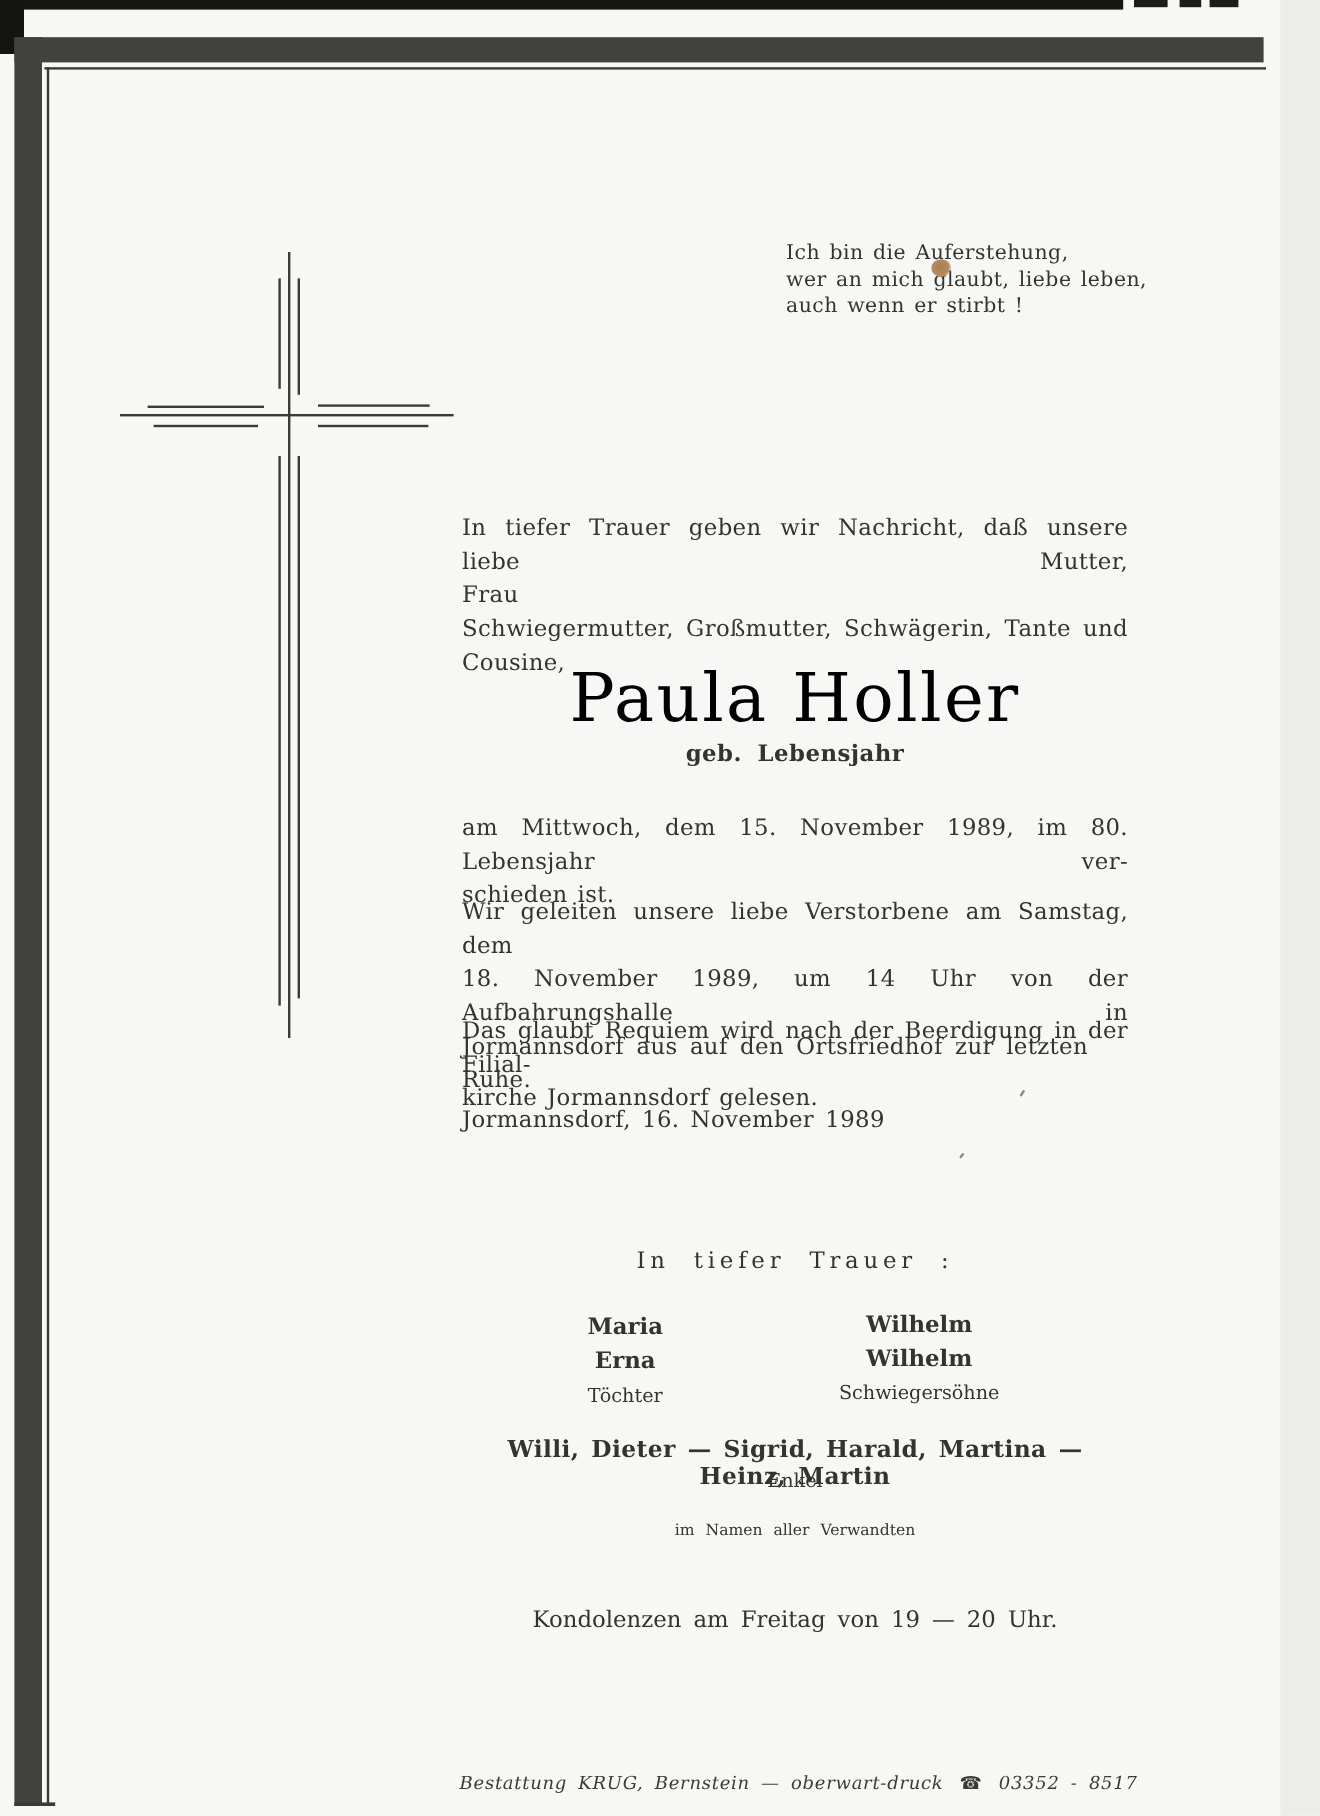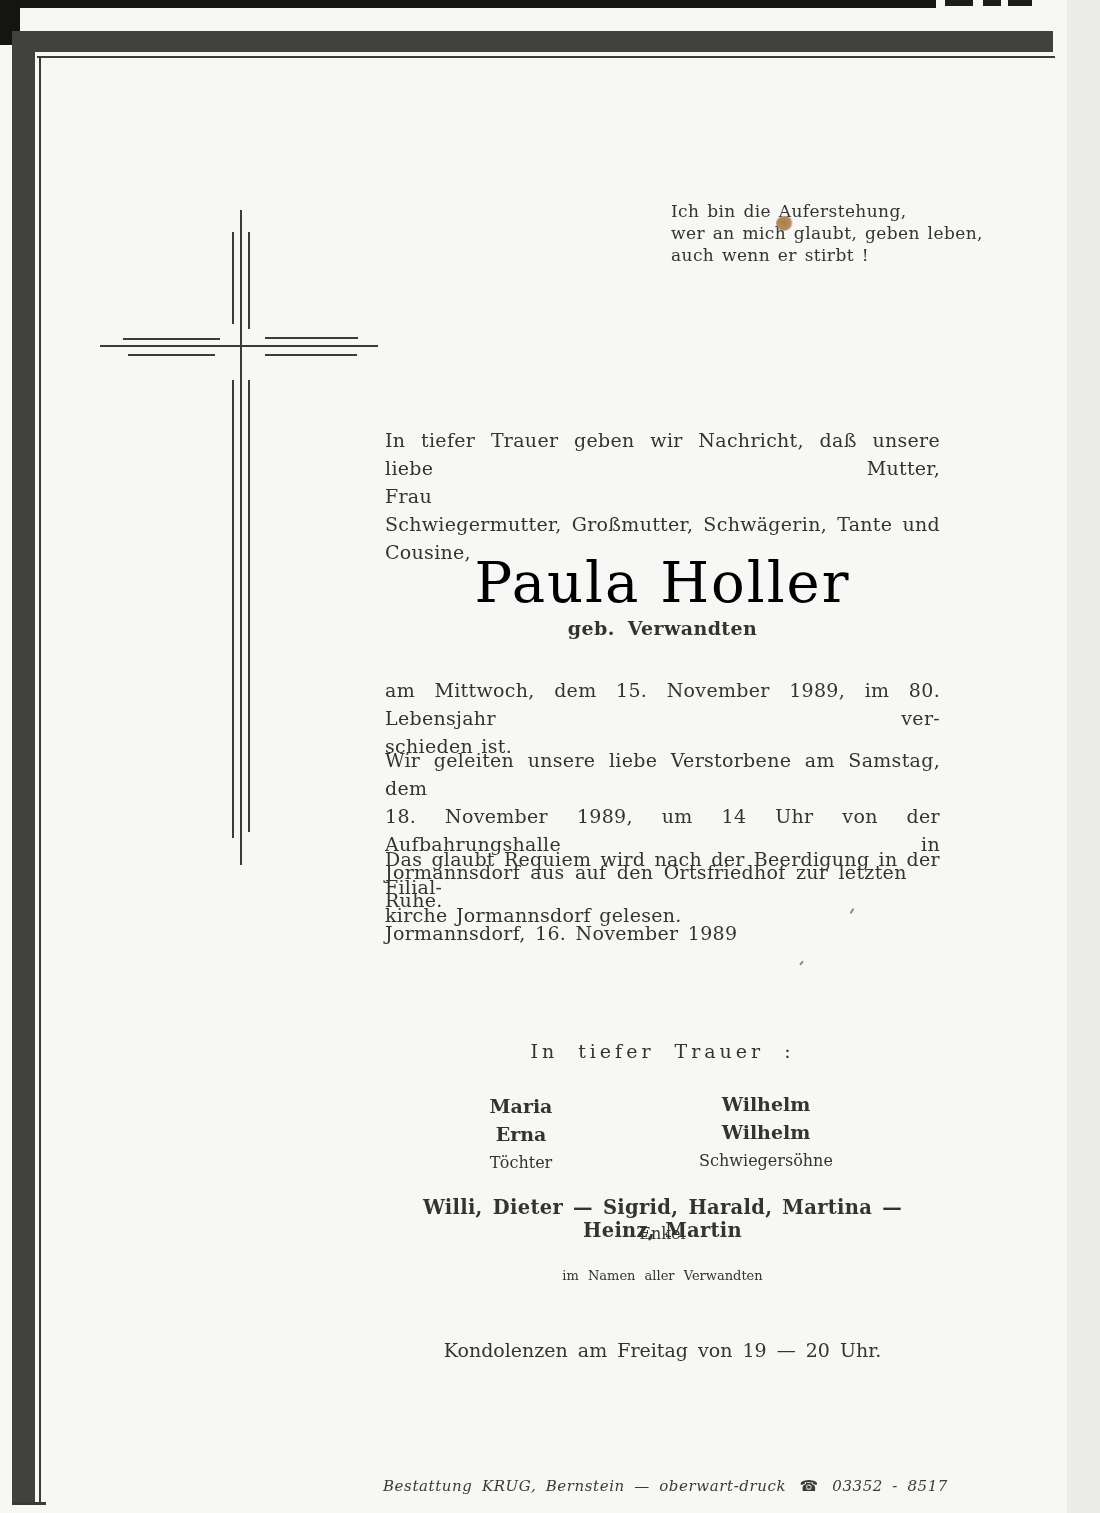--- a/index.html
+++ b/index.html
@@ -19,21 +19,21 @@
   .frame-top{left:12px;top:31px;width:1041px;height:21px;background:#41413f;}
   .frame-left{left:12px;top:31px;width:23px;height:1474px;background:#41413f;}
   .frame-thin-top{left:37px;top:56px;width:1018px;height:2px;background:#3a3a38;}
   .frame-thin-left{left:39px;top:56px;width:2px;height:1449px;background:#3a3a38;}
   .frame-endcap{left:12px;top:1502px;width:34px;height:3px;background:#3a3a38;}
   .scan-rightstrip{right:0;top:0;width:33px;height:1513px;background:#ececea;}
   
   .cross{left:95px;top:205px;width:290px;height:660px;}
   .cl{position:absolute;background:#3b3b39;}
   
-  .quote{left:671px;top:200px;font-size:17px;line-height:22px;letter-spacing:0.4px;word-spacing:2px;}
+  .quote{left:655px;top:200px;font-size:17px;line-height:22px;letter-spacing:0.4px;word-spacing:2px;}
   .stain{left:776px;top:216px;width:17px;height:15px;border-radius:50%;
          background:radial-gradient(circle at 45% 45%, #a97f4e 0%, #b48c60 55%, rgba(180,140,96,0) 78%);}
   .para{left:385px;width:555px;font-size:19px;line-height:28px;letter-spacing:0.3px;word-spacing:2px;}
   .line{display:block;}
   .j{text-align:justify;text-align-last:justify;}
   .center-col{left:385px;width:555px;text-align:center;}
   .deceased-name{top:550px;font-size:56px;letter-spacing:2px;color:#000000;}
   .maiden{top:617px;font-size:19px;font-weight:bold;word-spacing:6px;letter-spacing:0.4px;}
   .dateline{left:385px;top:922px;font-size:19px;word-spacing:3px;letter-spacing:0.3px;}
   .trauer-heading{top:1040px;font-size:19px;letter-spacing:4px;word-spacing:10px;}
@@ -71,33 +71,33 @@
   <div class="cl" style="left:153px;top:175px;width:2px;height:452px;"></div>
   <div class="cl" style="left:5px;top:140px;width:278px;height:2px;"></div>
   <div class="cl" style="left:28px;top:133px;width:97px;height:2px;"></div>
   <div class="cl" style="left:170px;top:132px;width:93px;height:2px;"></div>
   <div class="cl" style="left:33px;top:149px;width:87px;height:2px;"></div>
   <div class="cl" style="left:170px;top:149px;width:92px;height:2px;"></div>
 </div>
 
 <div class="abs quote">
   <span class="line">Ich bin die Auferstehung,</span>
-  <span class="line">wer an mich glaubt, geben leben,</span>
+  <span class="line">wer an mich glaubt, liebe leben,</span>
   <span class="line">auch wenn er stirbt !</span>
 </div>
 <div class="abs stain"></div>
 
 <div class="abs para" style="top:426px;">
   <span class="line j">In tiefer Trauer geben wir Nachricht, daß unsere liebe Mutter,</span>
   <span class="line">Frau</span>
   <span class="line j">Schwiegermutter, Großmutter, Schwägerin, Tante und Cousine,</span>
 </div>
 
 <div class="abs center-col deceased-name">Paula Holler</div>
-<div class="abs center-col maiden">geb. Verwandten</div>
+<div class="abs center-col maiden">geb. Lebensjahr</div>
 
 <div class="abs para" style="top:676px;">
   <span class="line j">am Mittwoch, dem 15. November 1989, im 80. Lebensjahr ver-</span>
   <span class="line">schieden ist.</span>
 </div>
 
 <div class="abs para" style="top:746px;">
   <span class="line j">Wir geleiten unsere liebe Verstorbene am Samstag, dem</span>
   <span class="line j">18. November 1989, um 14 Uhr von der Aufbahrungshalle in</span>
   <span class="line" style="word-spacing:4px;">Jormannsdorf aus auf den Ortsfriedhof zur letzten Ruhe.</span>

